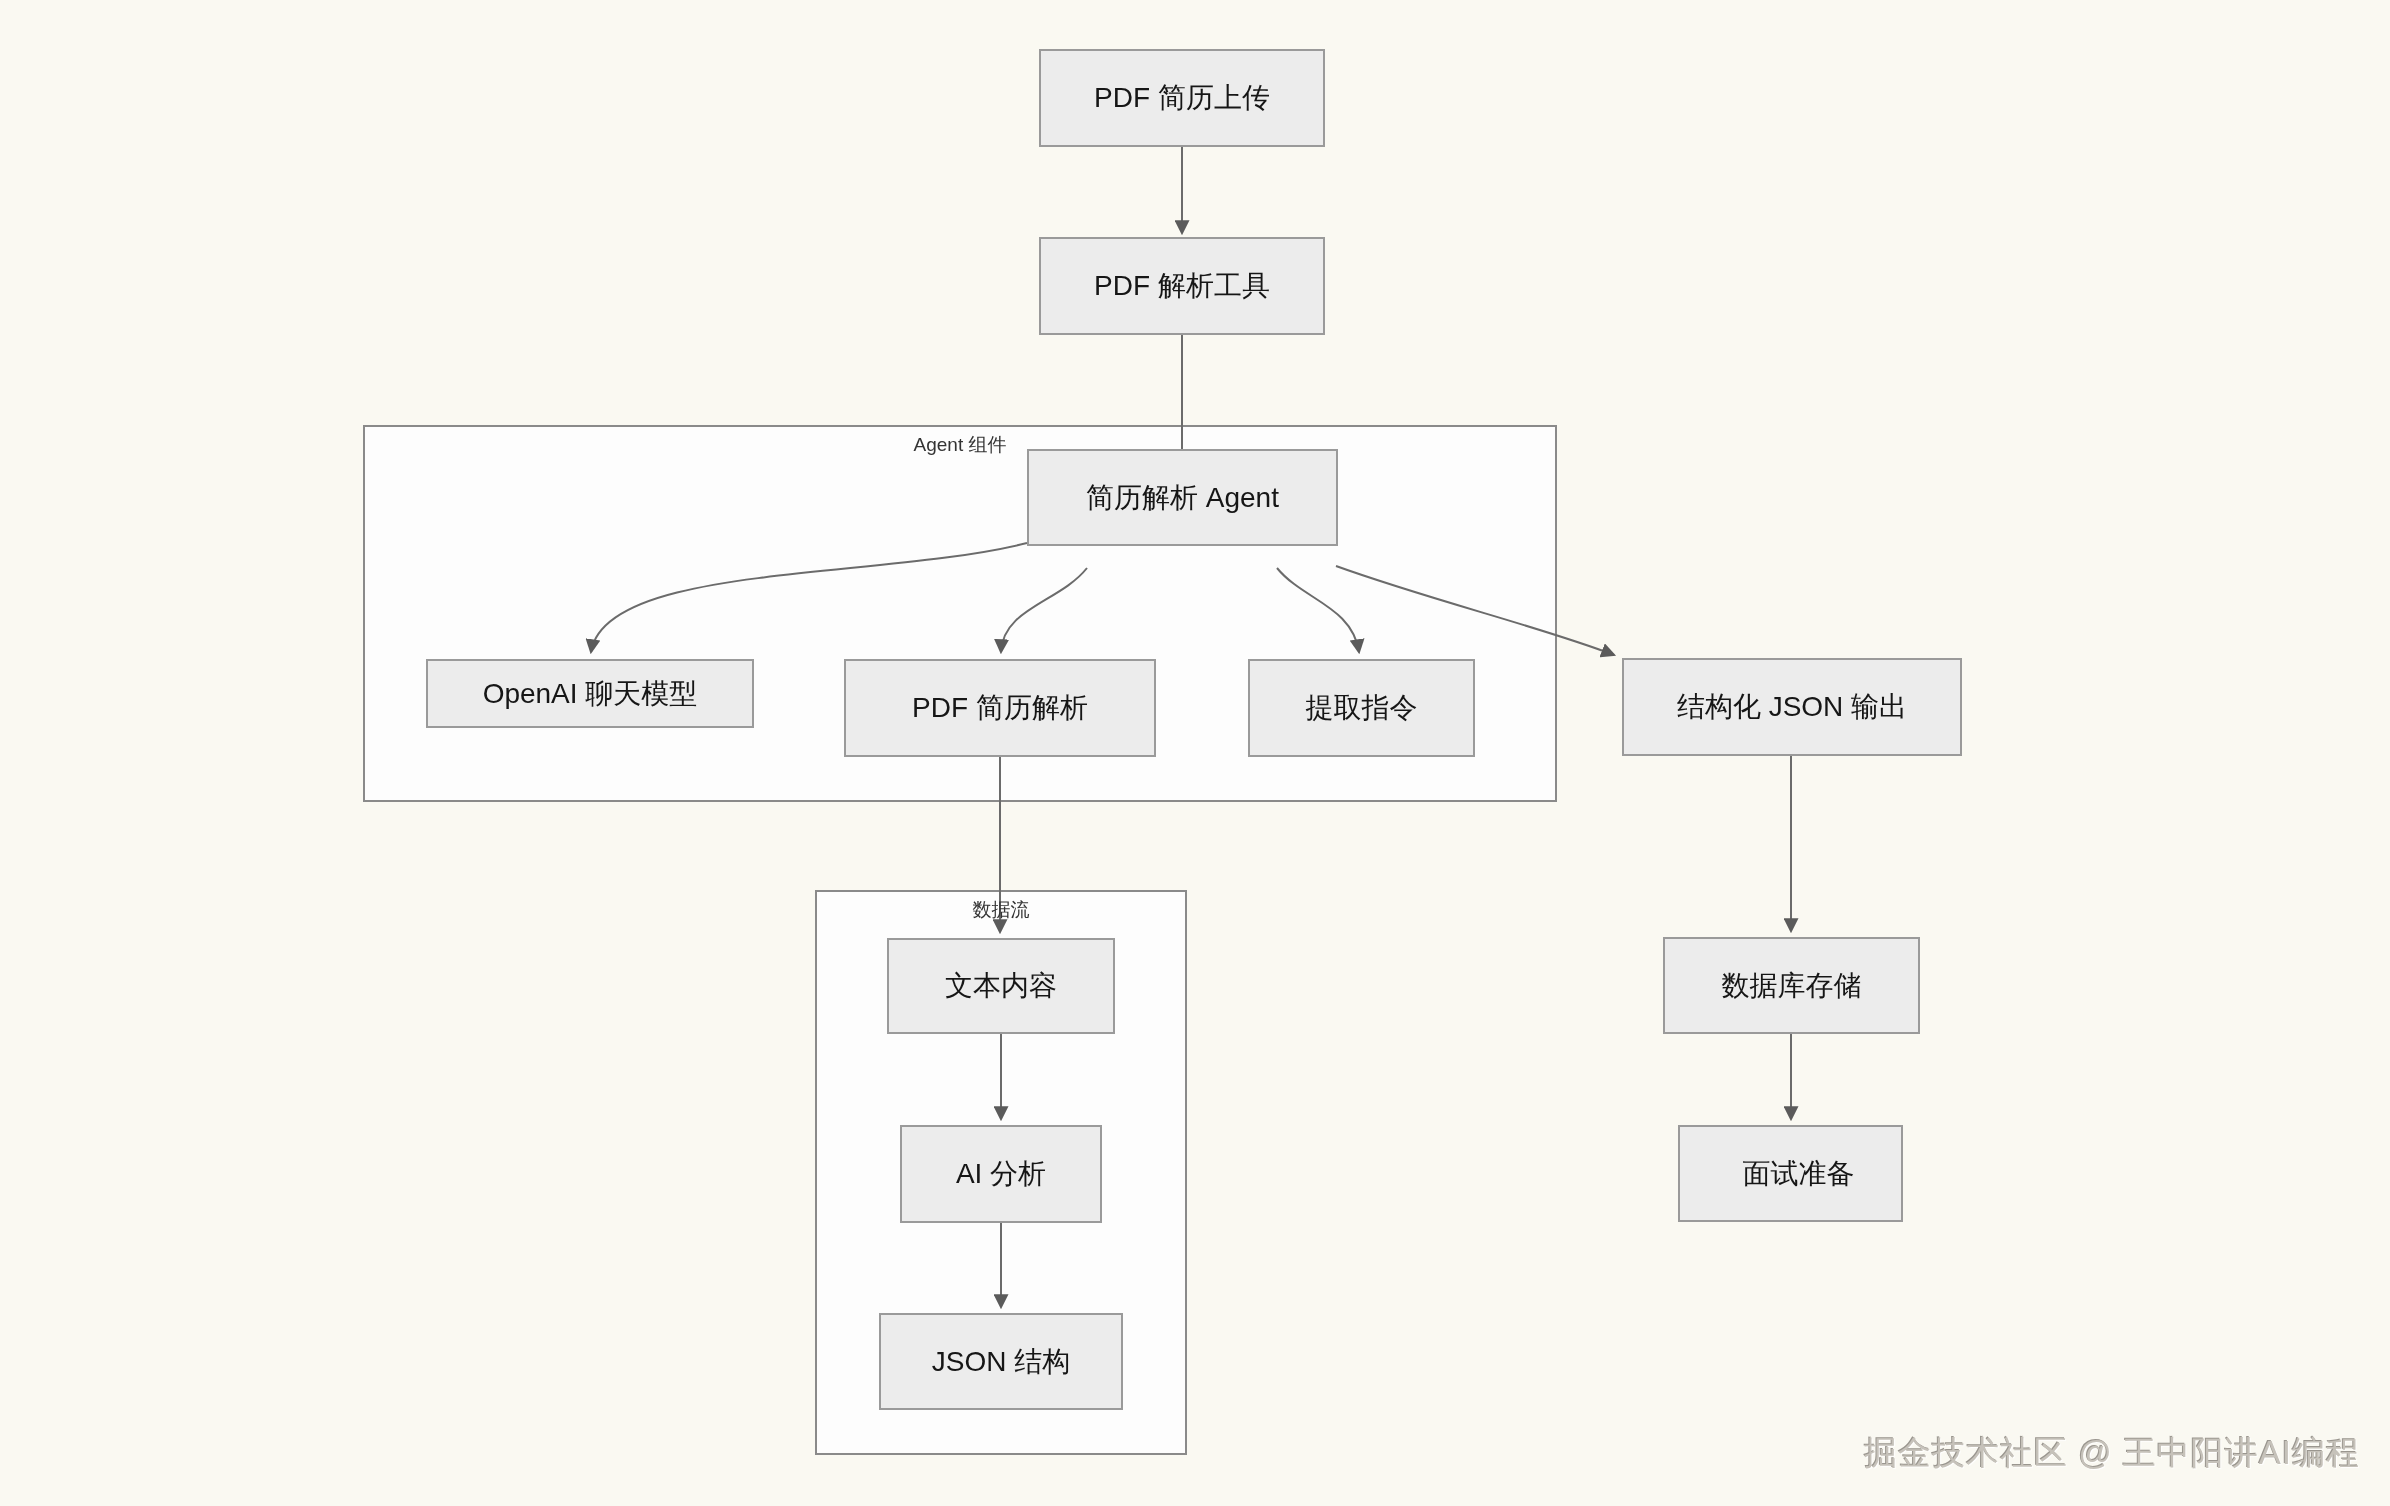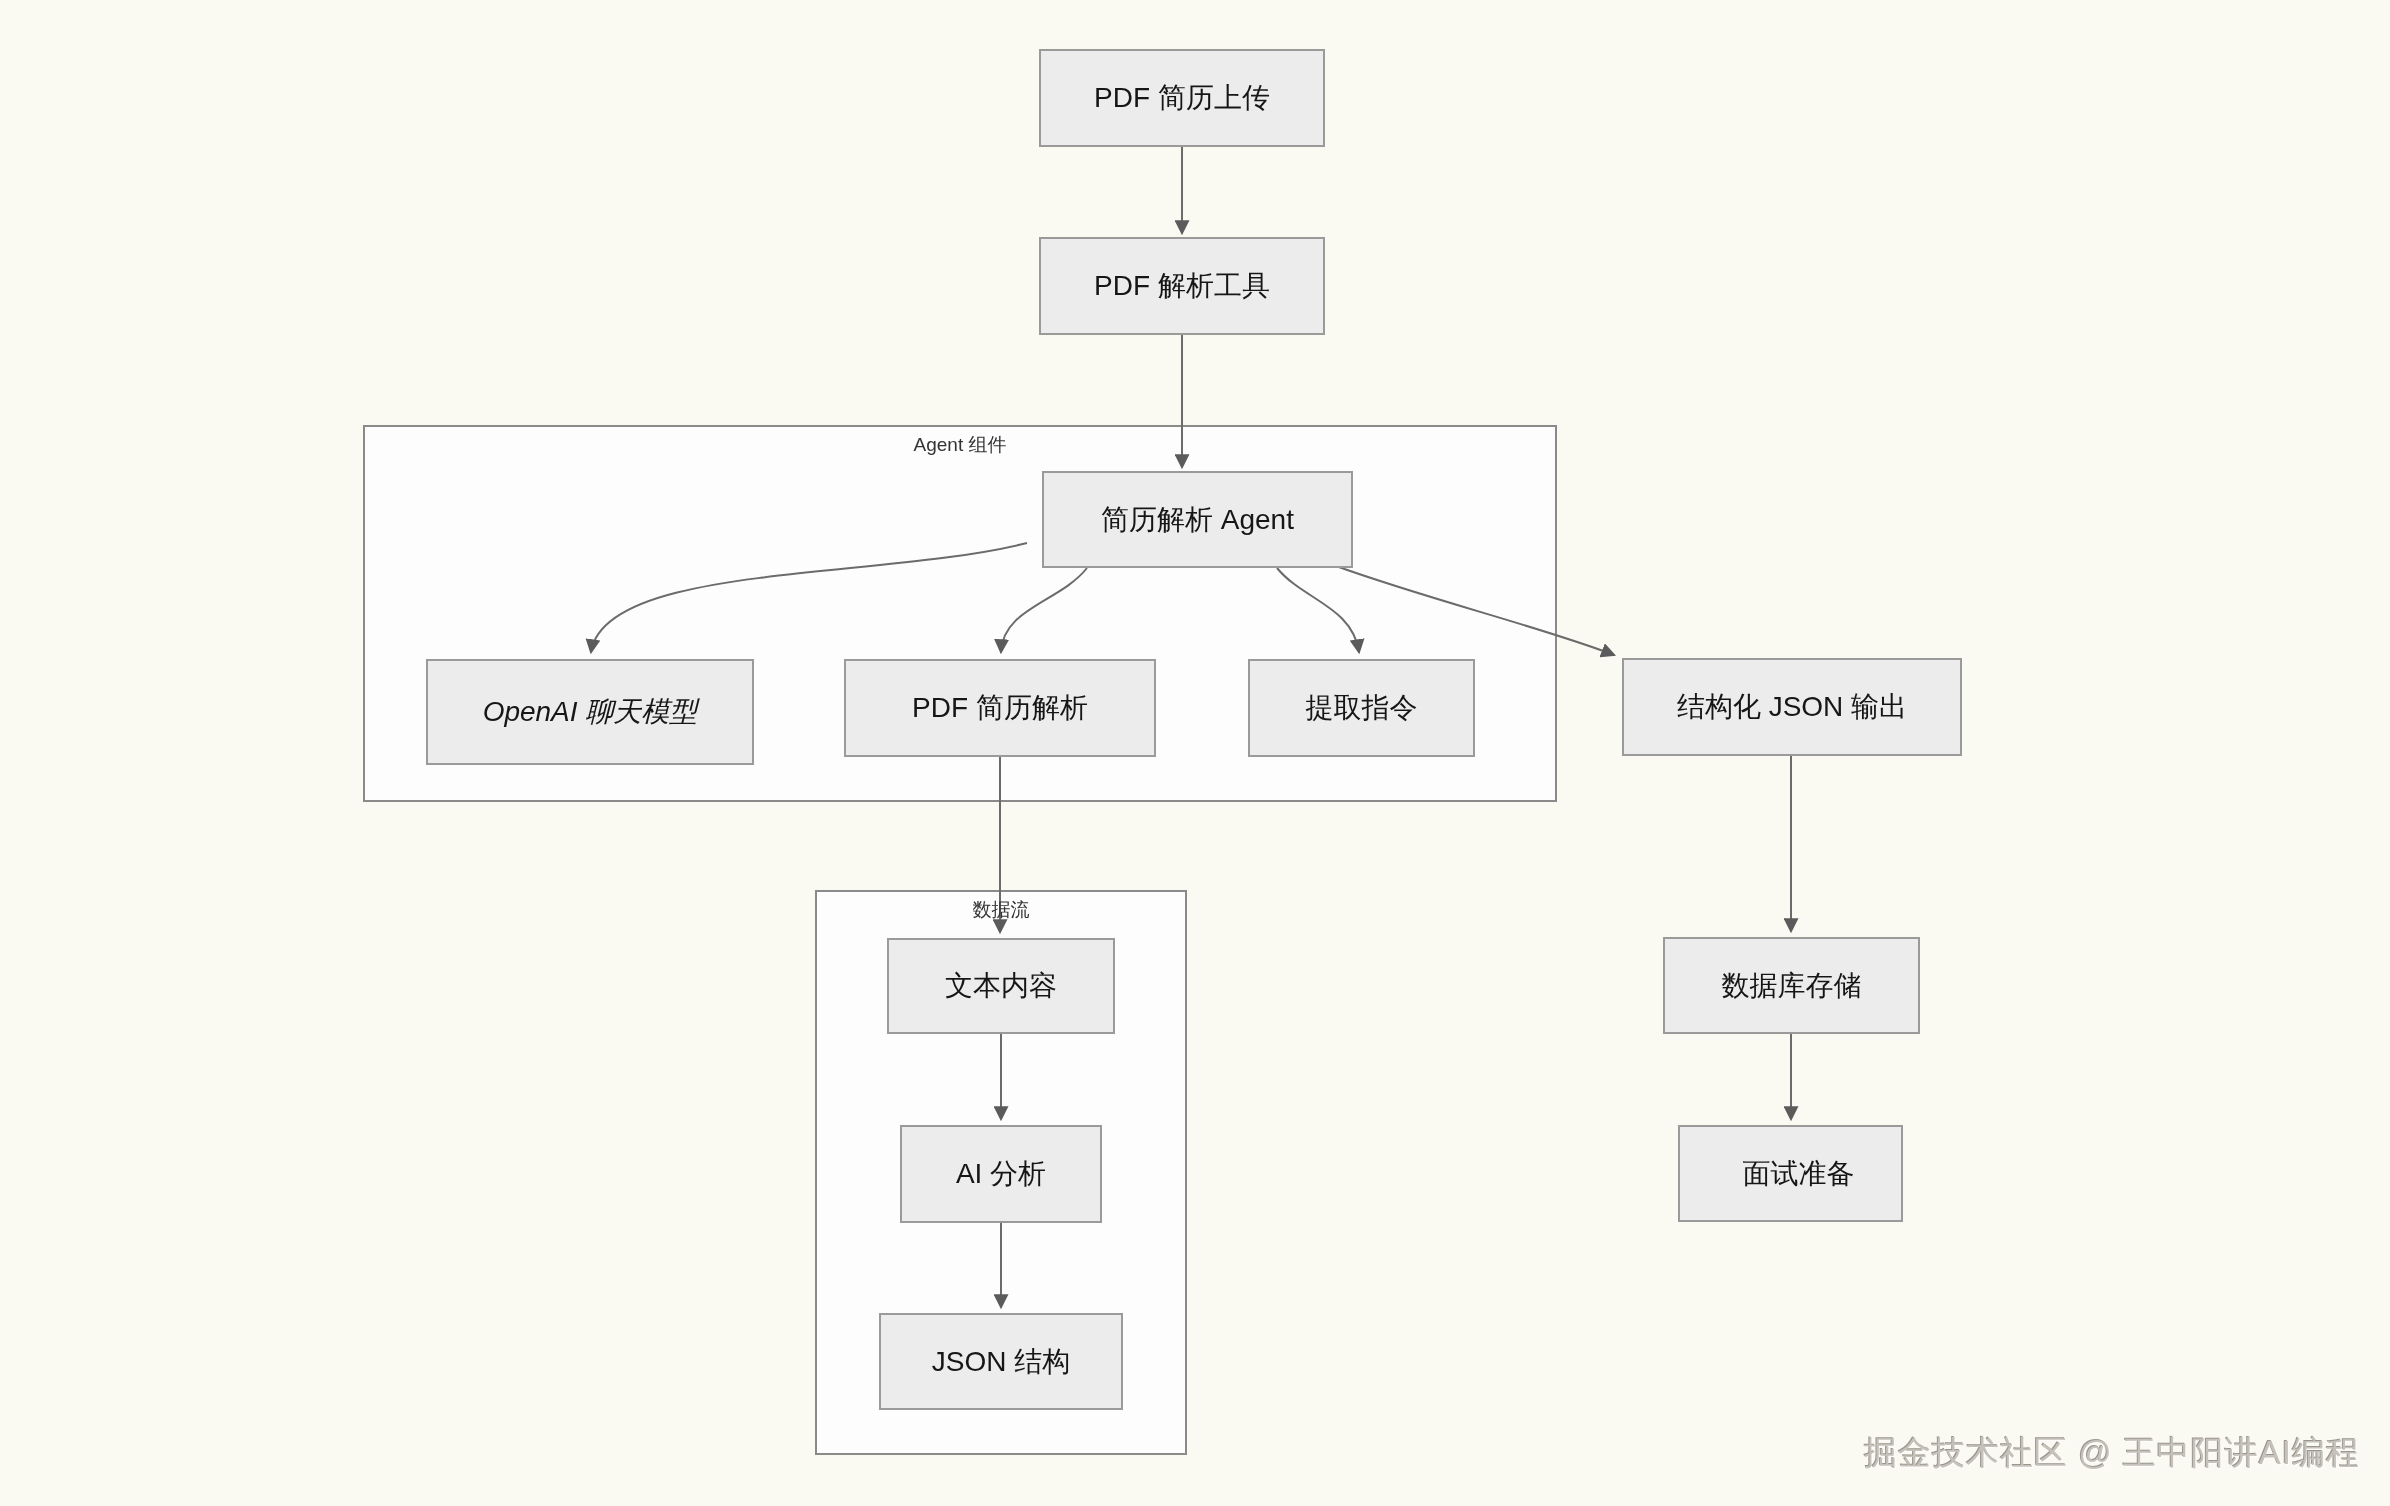--- a/index.html
+++ b/index.html
@@ -88,22 +88,22 @@
       <path d="M1791,756 V931" marker-end="url(#arrow)"></path>
       <path d="M1791,1034 V1119" marker-end="url(#arrow)"></path>
     </g>
   </svg>
 
   <div class="group-label" style="left:960px; top:432px;">Agent 组件</div>
   <div class="group-label" style="left:1001px; top:897px;">数据流</div>
 
   <div class="node" style="left:1039px; top:49px;   width:286px; height:98px;">PDF 简历上传</div>
   <div class="node" style="left:1039px; top:237px;  width:286px; height:98px;">PDF 解析工具</div>
-  <div class="node" style="left:1027px; top:471px;  width:311px; height:97px;margin-left:15px;">简历解析 Agent</div>
-  <div class="node" style="left:426px;  top:659px;  width:328px; height:106px;font-style:italic;">OpenAI 聊天模型</div>
+  <div class="node" style="left:1027px; top:449px;  width:311px; height:97px;">简历解析 Agent</div>
+  <div class="node" style="left:426px;  top:659px;  width:328px; height:69px;">OpenAI 聊天模型</div>
   <div class="node" style="left:844px;  top:659px;  width:312px; height:98px;">PDF 简历解析</div>
   <div class="node" style="left:1248px; top:659px;  width:227px; height:98px;">提取指令</div>
   <div class="node" style="left:1622px; top:658px;  width:340px; height:98px;">结构化 JSON 输出</div>
   <div class="node" style="left:887px;  top:938px;  width:228px; height:96px;">文本内容</div>
   <div class="node" style="left:900px;  top:1125px; width:202px; height:98px;">AI 分析</div>
   <div class="node" style="left:879px;  top:1313px; width:244px; height:97px;">JSON 结构</div>
   <div class="node" style="left:1663px; top:937px;  width:257px; height:97px;">数据库存储</div>
   <div class="node" style="left:1678px; top:1125px; width:225px; height:97px;padding-left:16px;">面试准备</div>
 
   <div class="watermark">掘金技术社区 @ 王中阳讲AI编程</div>

